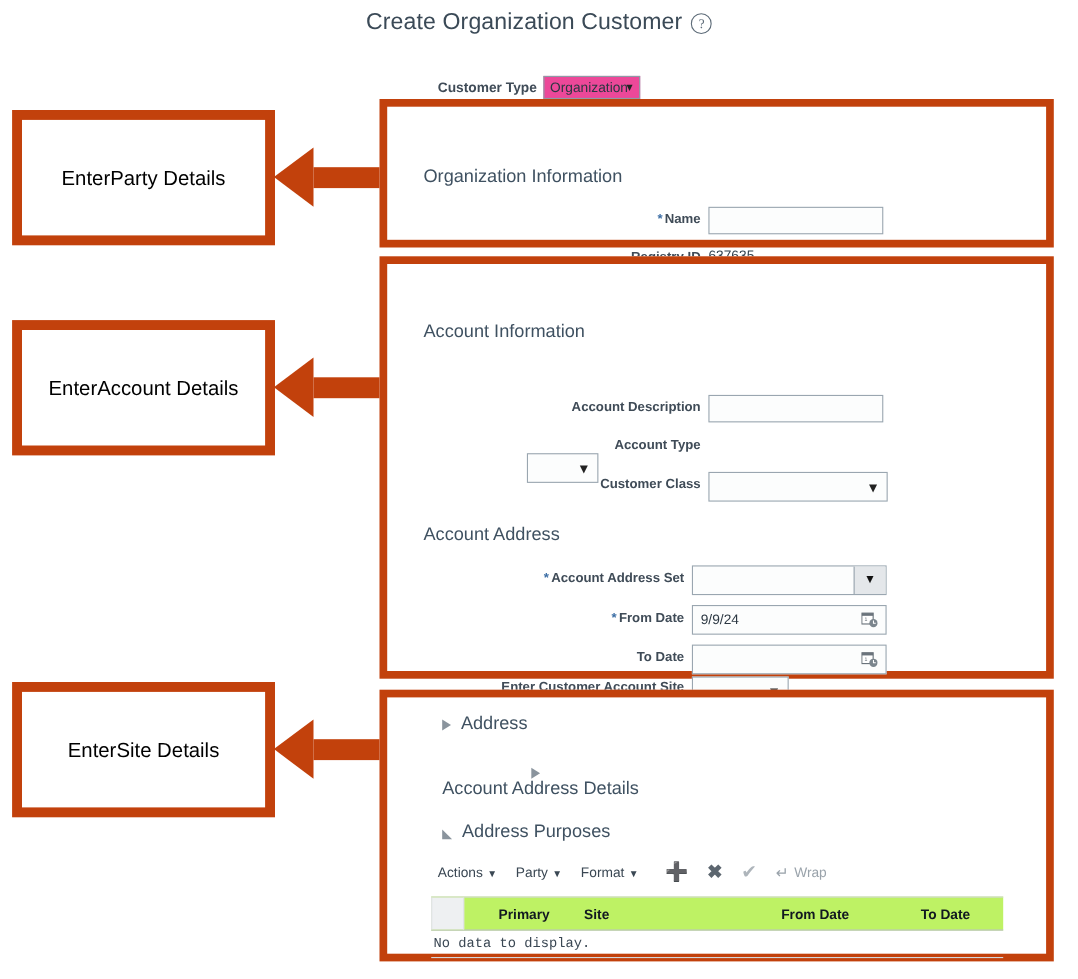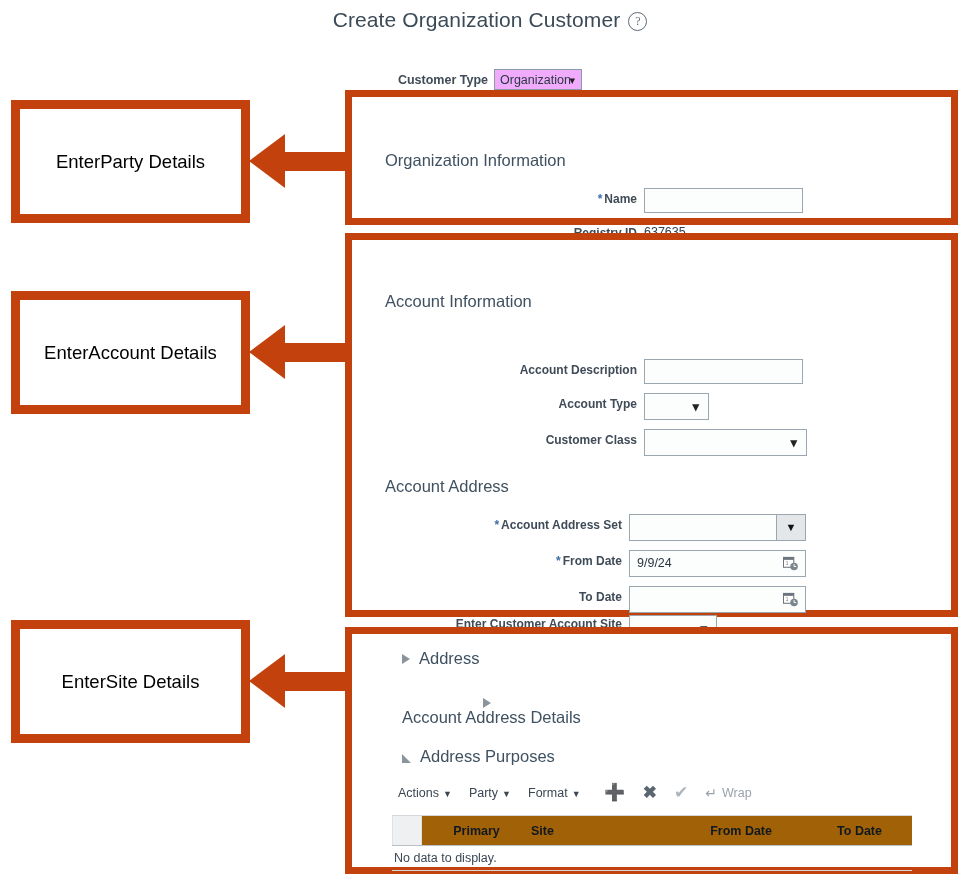--- a/index.html
+++ b/index.html
@@ -62,21 +62,21 @@
     vertical-align: middle;
     margin-right: 6px;
   }
   .cust-type-select {
     display: inline-block;
     vertical-align: middle;
     width: 88px;
     height: 21px;
     line-height: 20px;
     border: 1px solid #8e9ba6;
-    background: #f0abfc;
+    background: #ec4899;
     font-size: 12.5px;
     color: #2b3742;
     padding-left: 5px;
     box-sizing: border-box;
     position: relative;
     text-align: left;
   }
   .cust-type-select .caret {
     position: absolute;
     right: 6px;
@@ -287,21 +287,21 @@
   .tbl {
     position: absolute;
     border-collapse: collapse;
   }
   .tbl-head-row {
     display: flex;
     border-top: 1px solid #d4d8dc;
     border-bottom: 1px solid #b9bfc5;
     height: 29px;
     align-items: center;
-    background: #a16207;
+    background: #bef264;
   }
   .th {
     font-size: 12.5px;
     font-weight: bold;
     color: #111820;
     box-sizing: border-box;
     padding-left: 4px;
   }
   .th-sel {
     width: 30px;
@@ -310,20 +310,21 @@
     border-right: 1px solid #dfe2e5;
     border-left: 1px solid #dfe2e5;
     box-sizing: border-box;
   }
   .tbl-nodata {
     font-size: 12.5px;
     color: #3a4753;
     padding: 5px 0 5px 2px;
     border-bottom: 1px solid #d4d8dc;
     box-sizing: border-box;
+    font-family: Liberation Mono, monospace;
   }
 </style>
 </head>
 <body>
 
 <div class="page-title-row">
   <span class="page-title">Create Organization Customer</span><span class="help-icon">?</span>
 </div>
 
 <div class="cust-type-row">
@@ -366,21 +367,21 @@
 
 <div class="panel" id="panel-account">
   <div class="section-heading" style="left:33px; top:20px;">Account Information</div>
 
 
   <div class="form-row" style="left:120px; top:88px;">
     <div class="fld-label" style="width:165px;">Account Description</div>
     <div class="txt-input" style="width:159px;"></div>
   </div>
 
-  <div class="form-row" style="left:120px; top:122px;">
+  <div class="form-row" style="left:120px; top:122px;flex-direction:column;">
     <div class="fld-label" style="width:165px;">Account Type</div>
     <div class="sel-input" style="width:65px;">
         <span class="chev">▾</span>
       </div>
   </div>
 
   <div class="form-row" style="left:120px; top:158px;">
     <div class="fld-label" style="width:165px;">Customer Class</div>
     <div class="sel-input" style="width:163px;">
         <span class="chev">▾</span>

